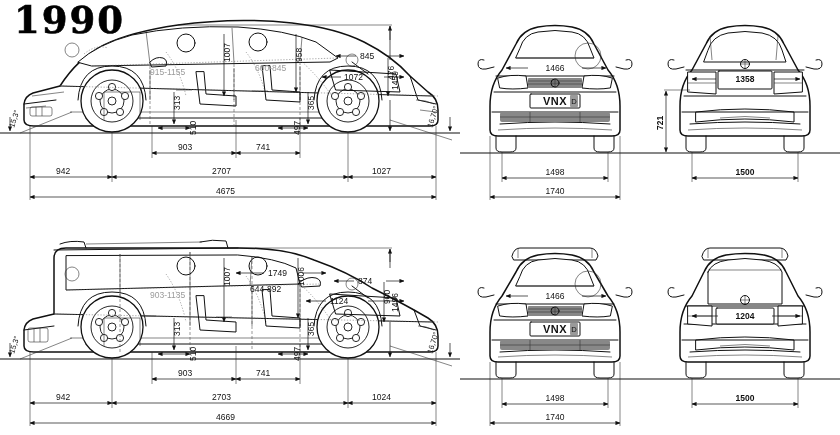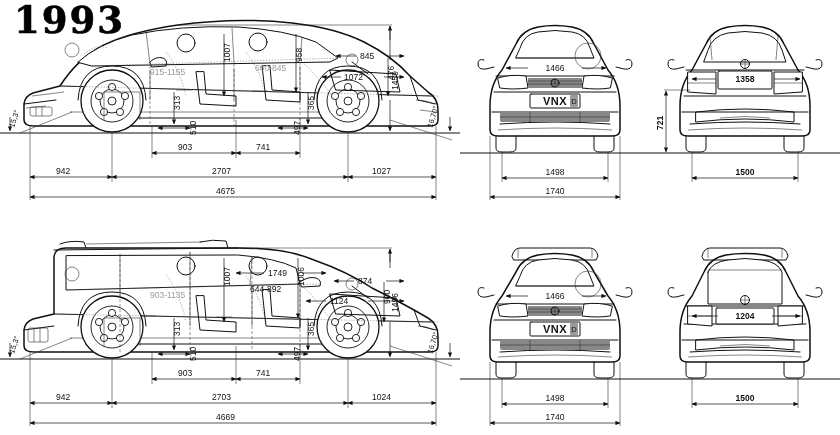--- a/index.html
+++ b/index.html
@@ -35,21 +35,21 @@
   .tplate{font-size:11px;font-weight:bold;letter-spacing:.5px;}
   #year{position:absolute;left:14px;top:2px;font-family:"DejaVu Serif",serif;
         font-size:37px;font-weight:bold;letter-spacing:2px;line-height:1;
         color:#000;-webkit-text-stroke:.6px #000;}
 </style>
 </head>
 <body>
 
 <div id="sheet">
 
-  <div id="year">1993</div>
+  <div id="year">1990</div>
 
   <div class="row" id="row-sedan">
 
     <div class="pane pane-side">
       <svg width="460" height="217" viewBox="0 0 460 217">
         <defs>
           <marker id="ah" markerWidth="7" markerHeight="6" refX="6.5" refY="3" orient="auto">
             <path d="M0,0 L7,3 L0,6 z" fill="#111"></path>
           </marker>
           <marker id="ahs" markerWidth="7" markerHeight="6" refX=".5" refY="3" orient="auto">

